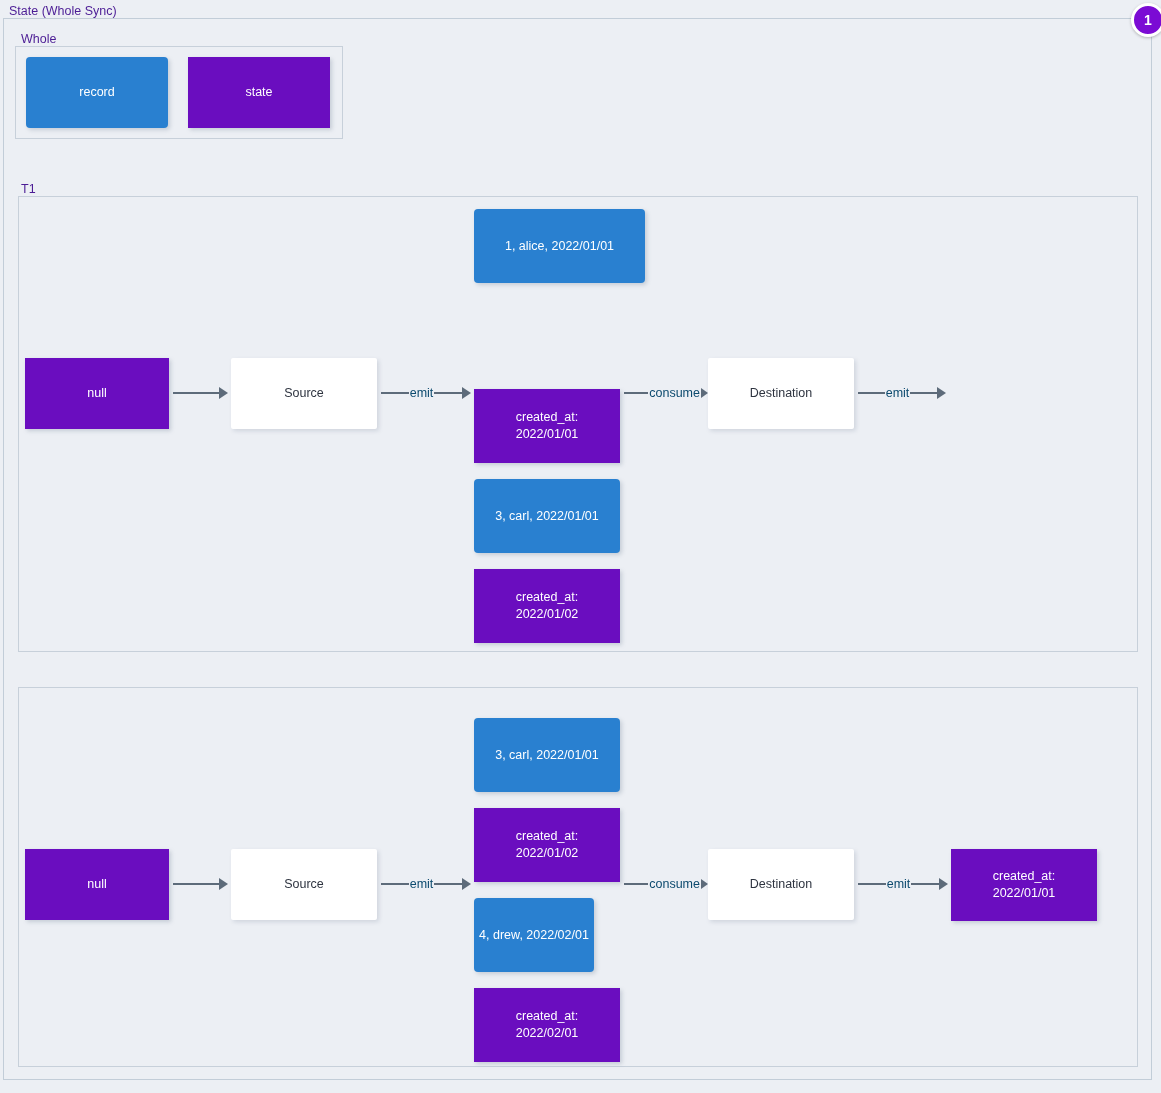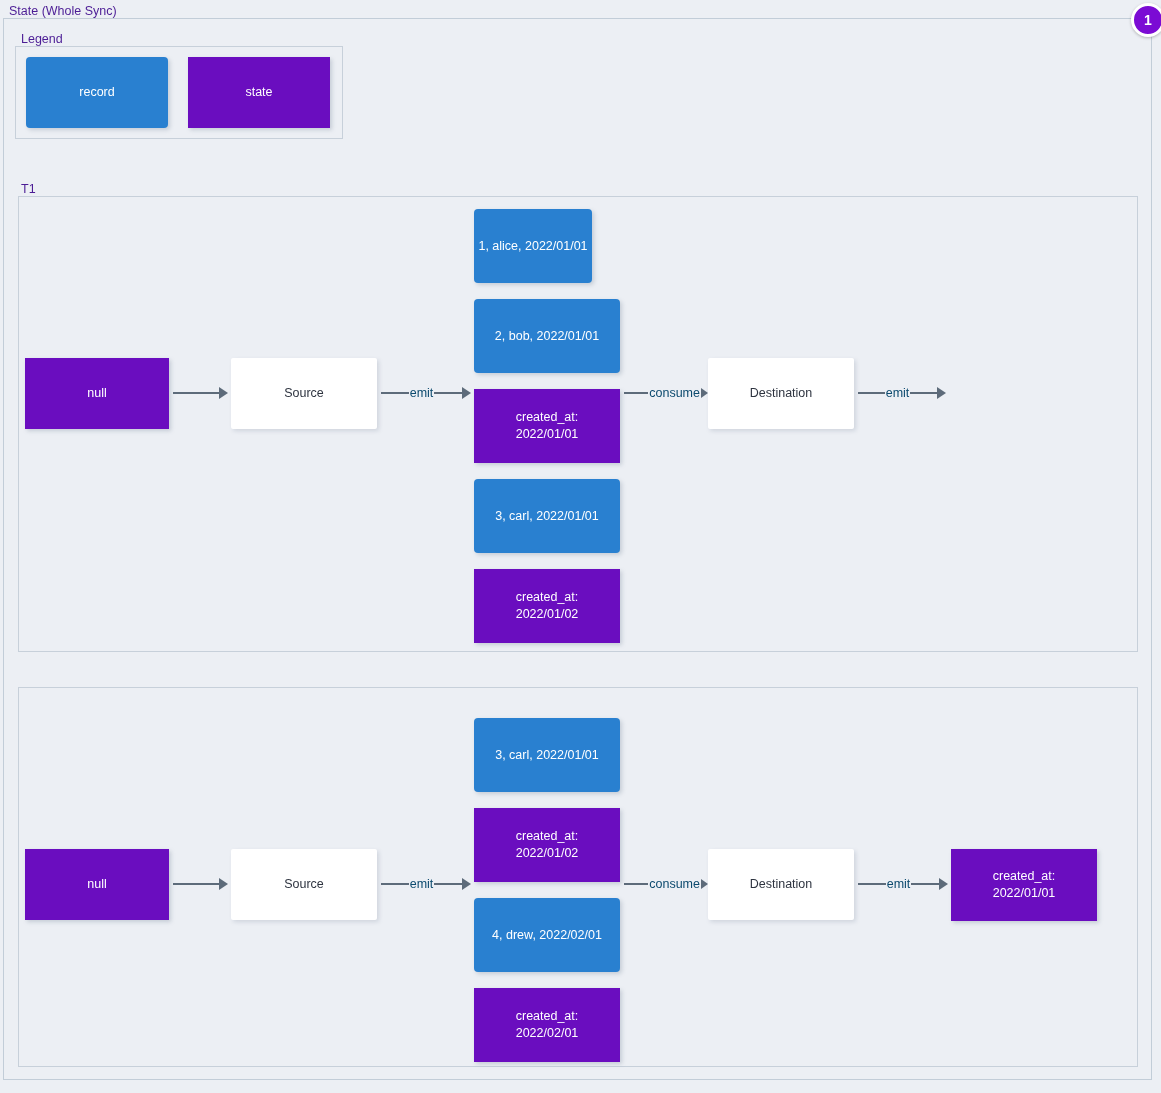--- a/index.html
+++ b/index.html
@@ -141,21 +141,21 @@
   }
 </style>
 </head>
 <body>
 
 <div id="canvas">
 
   <div class="outer-frame"></div>
   <div class="frame-title" id="title-root">State (Whole Sync)</div>
 
-  <div class="frame-title" id="title-legend">Legend</div>
+  <div class="frame-title" id="title-legend">Whole</div>
   <div class="legend-frame"></div>
 
   <div class="node state" style="left:188px; top:57px; width:142px; height:71px;">state</div>
   <div class="node record" style="left:26px; top:57px; width:142px; height:71px;">record</div>
 
   <div class="frame-title" id="title-t1">T1</div>
   <div class="group-frame" id="group-t1"></div>
 
   <div class="node state" style="left:25px; top:358px; width:144px; height:71px;">null</div>
 
@@ -166,22 +166,21 @@
 
   <div class="node plain" style="left:231px; top:358px; width:146px; height:71px;">Source</div>
 
   <div class="edge" style="left:381px; top:383px; width:90px;">
     <span class="line"></span>
     <span class="lbl">emit</span>
     <span class="line"></span>
     <span class="head"></span>
   </div>
 
-  <div class="node record" style="left:474px; top:209px; width:118px; height:74px;">1, alice, 2022/01/01</div>
-  <div class="node record" style="left:474px; top:299px; width:146px; height:74px;">2, bob, 2022/01/01</div>
+  <div class="node record" style="left:474px; top:209px; width:171px; height:74px;">1, alice, 2022/01/01</div>
   <div class="node state" style="left:474px; top:389px; width:146px; height:74px;">created_at:
 2022/01/01</div>
   <div class="node record" style="left:474px; top:479px; width:146px; height:74px;">3, carl, 2022/01/01</div>
   <div class="node state" style="left:474px; top:569px; width:146px; height:74px;">created_at:
 2022/01/02</div>
 
   <div class="edge small" style="left:624px; top:383px; width:84px;">
     <span class="line"></span>
     <span class="lbl">consume</span>
     <span class="head"></span>
@@ -211,21 +210,21 @@
   <div class="edge" style="left:381px; top:874px; width:90px;">
     <span class="line"></span>
     <span class="lbl">emit</span>
     <span class="line"></span>
     <span class="head"></span>
   </div>
 
   <div class="node record" style="left:474px; top:718px; width:146px; height:74px;">3, carl, 2022/01/01</div>
   <div class="node state" style="left:474px; top:808px; width:146px; height:74px;">created_at:
 2022/01/02</div>
-  <div class="node record" style="left:474px; top:898px; width:146px; height:74px;">4, drew, 2022/02/01</div>
+  <div class="node record" style="left:474px; top:898px; width:120px; height:74px;">4, drew, 2022/02/01</div>
   <div class="node state" style="left:474px; top:988px; width:146px; height:74px;">created_at:
 2022/02/01</div>
 
   <div class="edge small" style="left:624px; top:874px; width:84px;">
     <span class="line"></span>
     <span class="lbl">consume</span>
     <span class="head"></span>
   </div>
 
   <div class="node plain" style="left:708px; top:849px; width:146px; height:71px;">Destination</div>

